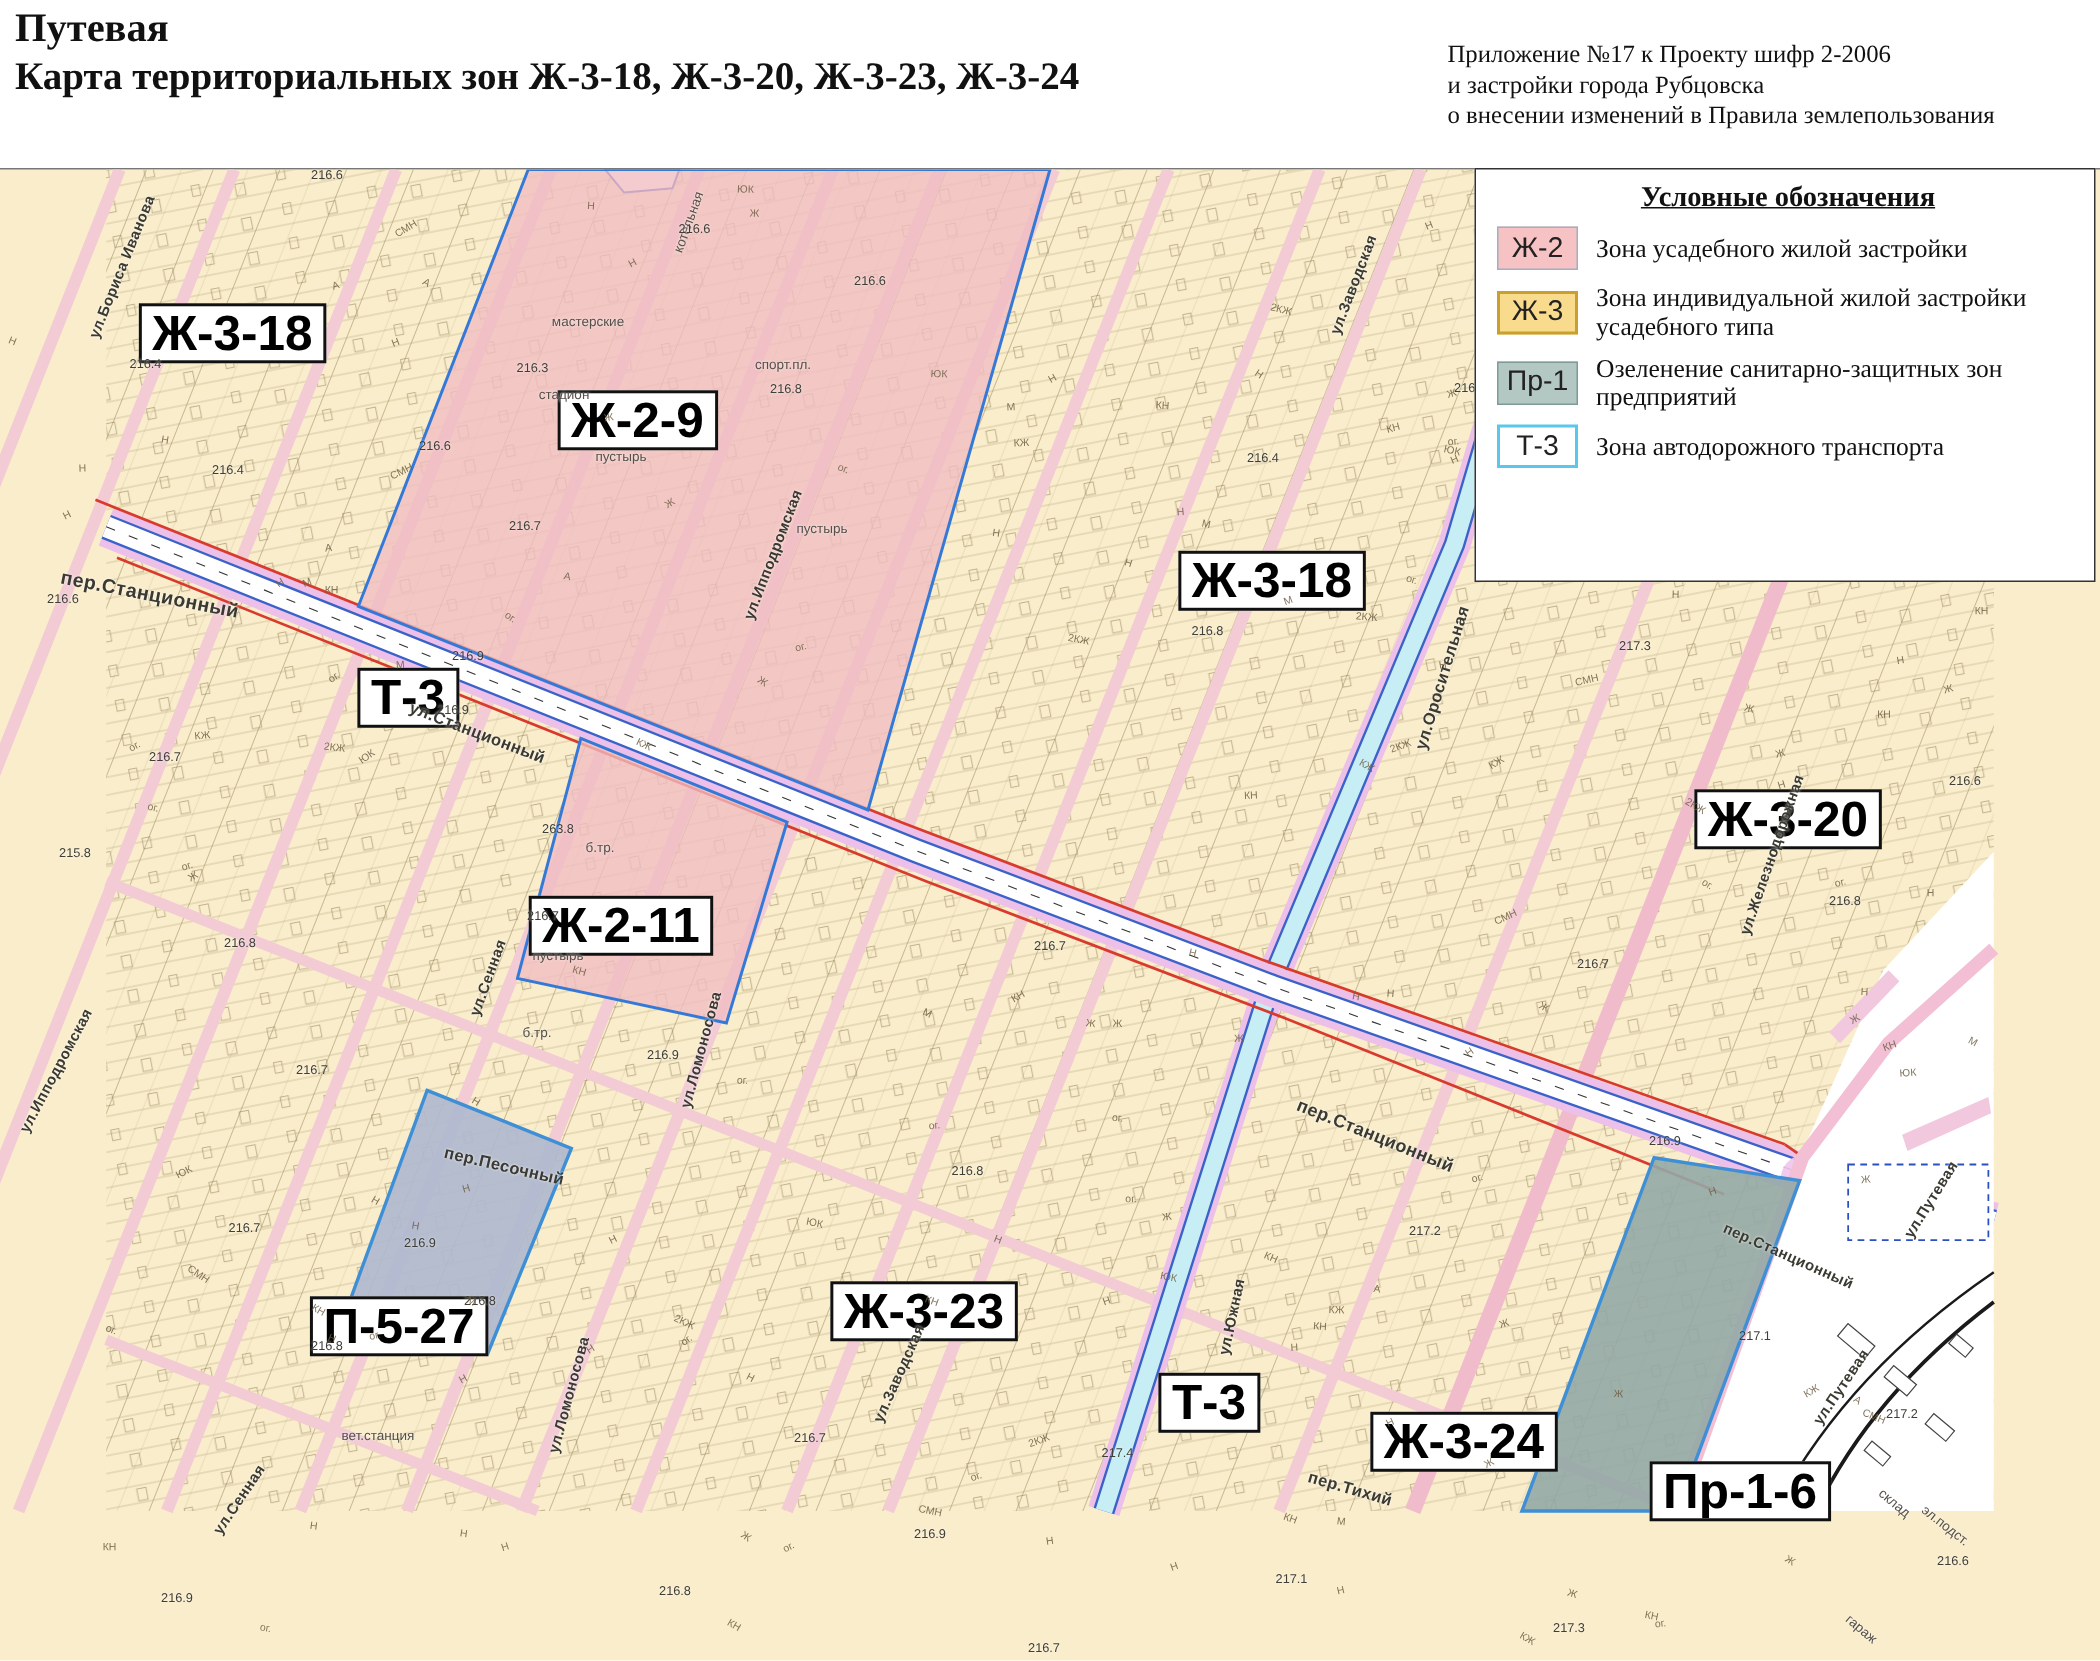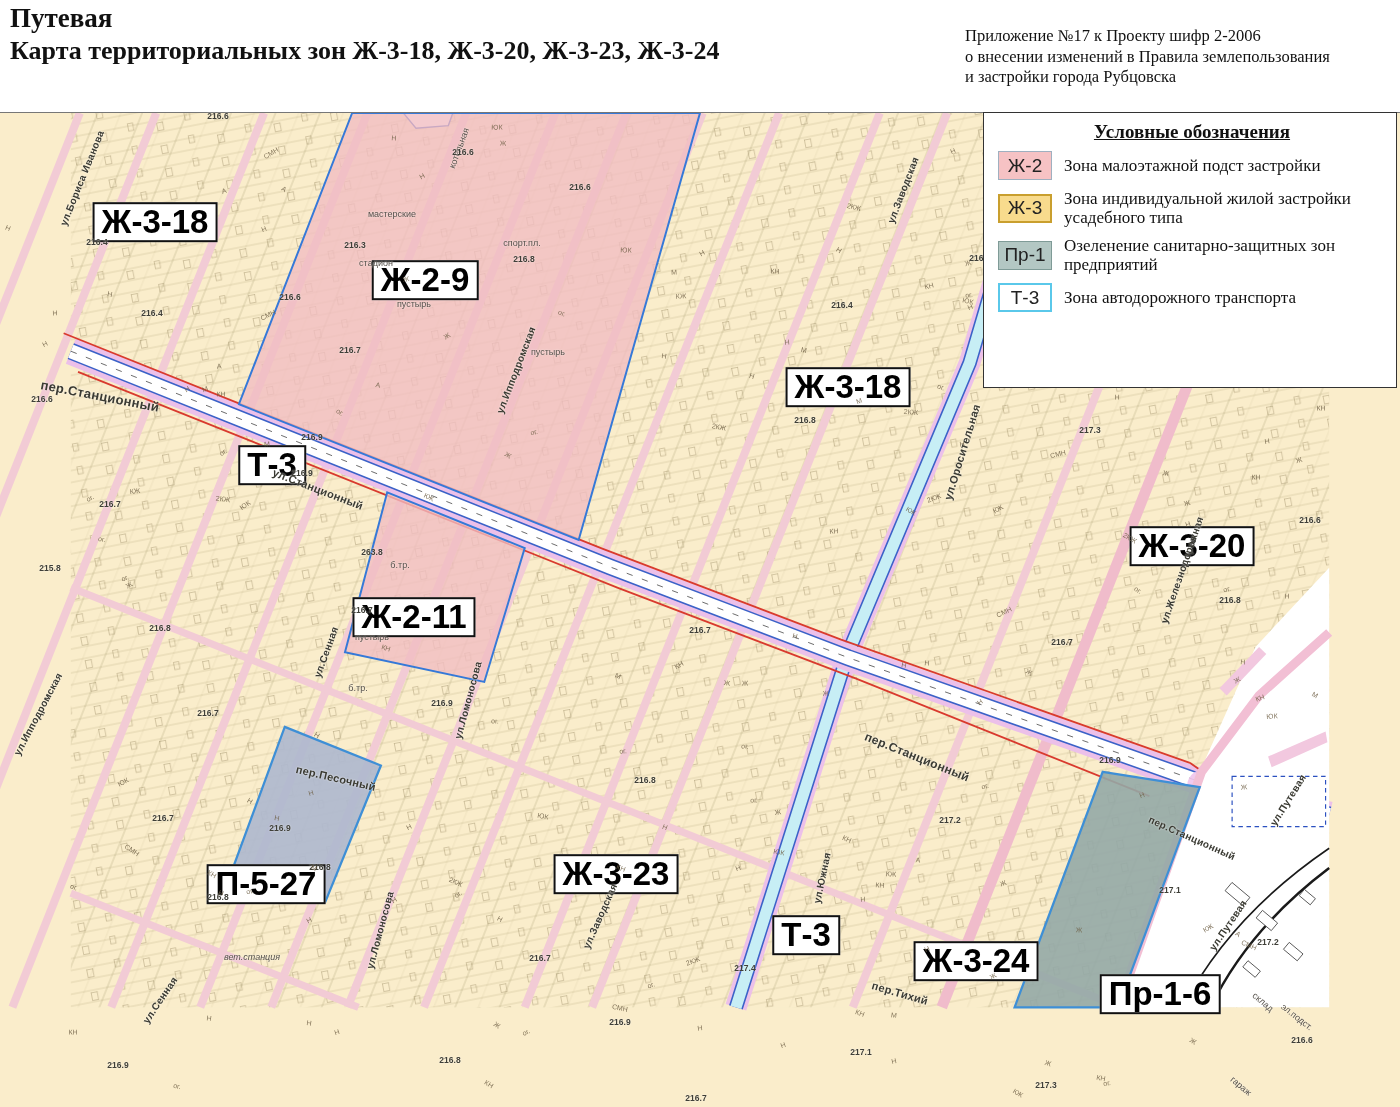--- a/index.html
+++ b/index.html
@@ -35,21 +35,21 @@
   .pinkpatch{fill:#F2C8DF;}
   .dashblue{fill:none;stroke:#2B50C0;stroke-width:1.3;stroke-dasharray:5 4;}
   
   #overlay{position:absolute;left:0;top:0;width:1400px;height:1107px;z-index:5;pointer-events:none;}
   #overlay>div{position:absolute;white-space:nowrap;}
   .zone-label{background:#fff;border:2.2px solid #111;color:#000;font-weight:bold;font-size:33px;
     line-height:1.08;padding:0 7px;font-family:"Liberation Sans",sans-serif;}
   .street-label{color:#3a3a32;font-weight:600;font-size:10.5px;letter-spacing:.3px;
     text-shadow:0 0 2px rgba(255,255,255,.9);}
   .place-label{color:#55504a;font-size:9px;text-shadow:0 0 2px rgba(255,255,255,.8);}
-  .elev-label{color:#3f3f38;font-size:8.5px;text-shadow:0 0 2px rgba(255,255,255,.7);font-weight:bold;}
+  .elev-label{color:#3f3f38;font-size:8.5px;text-shadow:0 0 2px rgba(255,255,255,.7);}
   .scatter-mark{color:#6f6046;font-size:7px;opacity:.85;}
   
   #legend{position:absolute;left:983px;top:112px;width:414px;height:276px;background:#fff;
     border:1.5px solid #333;box-sizing:border-box;z-index:10;padding:8px 10px 6px 14px;}
   .lg-title{text-align:center;font-family:"Liberation Serif",serif;font-weight:bold;font-size:19px;
     text-decoration:underline;color:#111;margin-bottom:8px;}
   .lg-row{display:flex;align-items:center;margin-bottom:9px;}
   .lg-swatch{width:54px;min-width:54px;height:29px;border:1px solid #9aa;display:flex;align-items:center;
     justify-content:center;font-size:19px;color:#222;box-sizing:border-box;margin-right:12px;}
   .lg-label{font-family:"Liberation Serif",serif;font-size:17px;color:#111;line-height:1.12;}
@@ -58,22 +58,22 @@
 </head>
 <body>
 
 <div id="header">
   <div class="title-block">
     <div class="title-l1">Путевая</div>
     <div class="title-l2">Карта территориальных зон Ж-3-18, Ж-3-20, Ж-3-23, Ж-3-24</div>
   </div>
   <div class="annot-block">
     <div>Приложение №17 к Проекту шифр 2-2006</div>
+    <div>и застройки города Рубцовска</div>
     <div>о внесении изменений в Правила землепользования</div>
-    <div>и застройки города Рубцовска</div>
   </div>
 </div>
 
 <div id="map">
 <svg id="mapsvg" width="1400" height="995" viewBox="0 112 1400 1107">
   <defs>
     <pattern id="p-rows" width="200" height="13" patternUnits="userSpaceOnUse" patternTransform="rotate(-11)">
       <line x1="0" y1="6.5" x2="200" y2="6.5" stroke="#A5966A" stroke-width="0.6" opacity="0.55"></line>
     </pattern>
     <pattern id="p-blocks" width="46" height="400" patternUnits="userSpaceOnUse" patternTransform="rotate(21.6)">
@@ -187,21 +187,21 @@
     <div class="street-label" style="left: 1228px; top: 925px; font-size: 10px; transform: translate(-50%, -50%) rotate(-56deg);">ул.Путевая</div>
     <div class="street-label" style="left: 336px; top: 778px; font-size: 11px; transform: translate(-50%, -50%) rotate(13deg);">пер.Песочный</div>
     <div class="street-label" style="left: 900px; top: 993px; font-size: 11px; transform: translate(-50%, -50%) rotate(16deg);">пер.Тихий</div>
     <div class="place-label" style="left: 376px; top: 263px; transform: translate(-50%, -50%) rotate(0deg);">стадион</div>
     <div class="place-label" style="left: 414px; top: 304px; transform: translate(-50%, -50%) rotate(0deg);">пустырь</div>
     <div class="place-label" style="left: 548px; top: 352px; transform: translate(-50%, -50%) rotate(0deg);">пустырь</div>
     <div class="place-label" style="left: 372px; top: 637px; transform: translate(-50%, -50%) rotate(0deg);">пустырь</div>
     <div class="place-label" style="left: 392px; top: 214px; transform: translate(-50%, -50%) rotate(0deg);">мастерские</div>
     <div class="place-label" style="left: 459px; top: 148px; transform: translate(-50%, -50%) rotate(-70deg);">котельная</div>
     <div class="place-label" style="left: 522px; top: 243px; transform: translate(-50%, -50%) rotate(0deg);">спорт.пл.</div>
-    <div class="place-label" style="left: 252px; top: 957px; transform: translate(-50%, -50%) rotate(0deg); font-style: italic;">вет.станция</div>
+    <div class="place-label" style="left: 252px; top: 957px; transform: translate(-50%, -50%) rotate(0deg);">вет.станция</div>
     <div class="place-label" style="left: 1263px; top: 1002px; transform: translate(-50%, -50%) rotate(40deg);">склад</div>
     <div class="place-label" style="left: 1297px; top: 1017px; transform: translate(-50%, -50%) rotate(38deg);">эл.подст.</div>
     <div class="place-label" style="left: 1241px; top: 1086px; transform: translate(-50%, -50%) rotate(40deg);">гараж</div>
     <div class="place-label" style="left: 400px; top: 565px; transform: translate(-50%, -50%) rotate(0deg);">б.тр.</div>
     <div class="place-label" style="left: 358px; top: 688px; transform: translate(-50%, -50%) rotate(0deg);">б.тр.</div>
     <div class="elev-label" style="left: 218px; top: 116px; transform: translate(-50%, -50%) rotate(0deg);">216.6</div>
     <div class="elev-label" style="left: 463px; top: 152px; transform: translate(-50%, -50%) rotate(0deg);">216.6</div>
     <div class="elev-label" style="left: 580px; top: 187px; transform: translate(-50%, -50%) rotate(0deg);">216.6</div>
     <div class="elev-label" style="left: 355px; top: 245px; transform: translate(-50%, -50%) rotate(0deg);">216.3</div>
     <div class="elev-label" style="left: 524px; top: 259px; transform: translate(-50%, -50%) rotate(0deg);">216.8</div>
@@ -398,21 +398,21 @@
     <div class="scatter-mark" style="left: 1142.06px; top: 794.65px; transform: translate(-50%, -50%) rotate(-20.9871deg);">Н</div>
     <div class="scatter-mark" style="left: 123.279px; top: 782.023px; transform: translate(-50%, -50%) rotate(-27.2697deg);">ЮК</div>
     <div class="scatter-mark" style="left: 992.947px; top: 975.714px; transform: translate(-50%, -50%) rotate(-27.1852deg);">Ж</div>
     <div class="scatter-mark" style="left: 1069.46px; top: 643.399px; transform: translate(-50%, -50%) rotate(23.5133deg);">Н</div>
   </div>
 
 <div id="legend">
   <div class="lg-title">Условные обозначения</div>
   <div class="lg-row">
     <div class="lg-swatch" style="background: rgb(246, 194, 196); border-color: rgb(159, 176, 192); border-width: 1px; border-style: solid;">Ж-2</div>
-    <div class="lg-label">Зона малоэтажной подст застройки</div>
+    <div class="lg-label">Зона усадебного жилой застройки</div>
   </div>
   <div class="lg-row">
     <div class="lg-swatch" style="background: rgb(248, 219, 141); border-color: rgb(201, 159, 46); border-width: 2px; border-style: solid;">Ж-3</div>
     <div class="lg-label">Зона индивидуальной жилой застройки усадебного типа</div>
   </div>
   <div class="lg-row">
     <div class="lg-swatch" style="background: rgb(179, 199, 195); border-color: rgb(127, 155, 151); border-width: 1px; border-style: solid;">Пр-1</div>
     <div class="lg-label">Озеленение санитарно-защитных зон предприятий</div>
   </div>
   <div class="lg-row">

